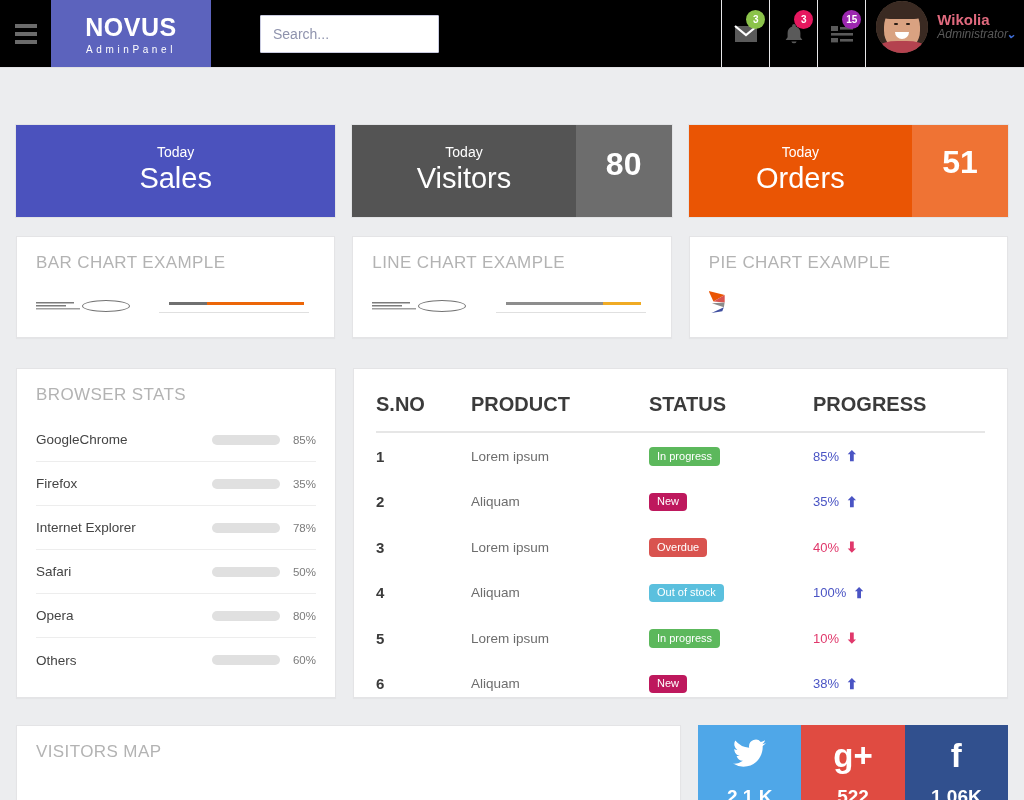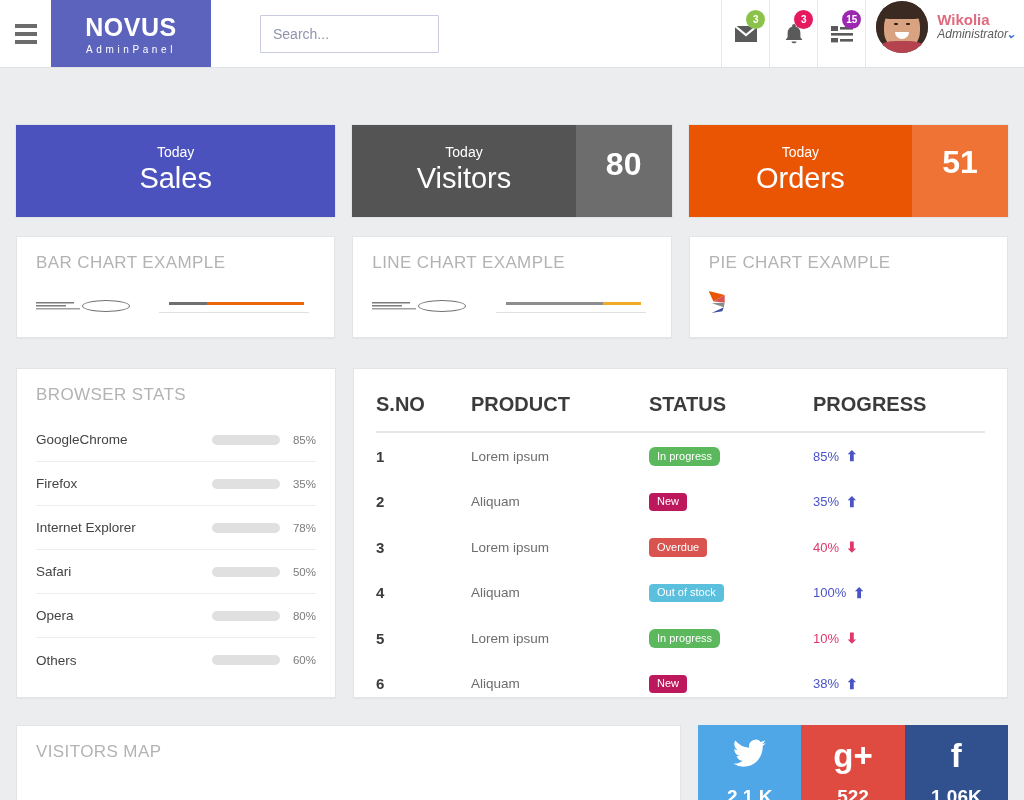--- a/index.html
+++ b/index.html
@@ -6,21 +6,21 @@
   * { box-sizing: border-box; margin: 0; padding: 0; }
   html, body {
     width: 1024px; height: 800px; overflow: hidden;
     background: #ecedef;
     font-family: "Liberation Sans", sans-serif;
     -webkit-font-smoothing: antialiased;
   }
 
   
   .navbar {
-    height: 68px; background: #ffffff;
+    height: 68px; background: #000000;
     display: flex; align-items: stretch;
     position: relative; border-bottom: 1px solid #e2e2e4;
   }
   .hamburger {
     width: 51px; display: flex; flex-direction: column;
     align-items: center; justify-content: center; gap: 4px;
     cursor: pointer;
   }
   .hamburger i { display: block; width: 22px; height: 4px; background: #6b6b6b; }
 
@@ -204,21 +204,21 @@
   }
   tbody td { padding: 14px 0 13px 0; font-size: 13.5px; color: #6d6d6d; vertical-align: middle; }
   .col-sno  { width: 95px; }
   .col-prod { width: 178px; }
   .col-stat { width: 164px; }
   td.c-sno { font-weight: bold; color: #3b3b3b; font-size: 15px; }
   .lbl {
     display: inline-block; color: #fff; font-size: 11px;
     padding: 3.5px 8px 4px 8px; border-radius: 4px; line-height: 1;
   }
-  .lbl.green  { background: #5cb85c; border-radius: 6px; }
+  .lbl.green  { background: #5cb85c; }
   .lbl.orange { background: #be185d; }
   .lbl.red    { background: #d9534f; }
   .lbl.blue   { background: #5bc0de; }
   .prog-cell { display: flex; align-items: center; gap: 7px; font-size: 13px; }
   .prog-up   { color: #4a54c4; }
   .prog-down { color: #e0386b; }
   .arrow { font-size: 14px; line-height: 1; font-weight: bold; }
 
   
   .bottom-row { margin-top: 27px; }

